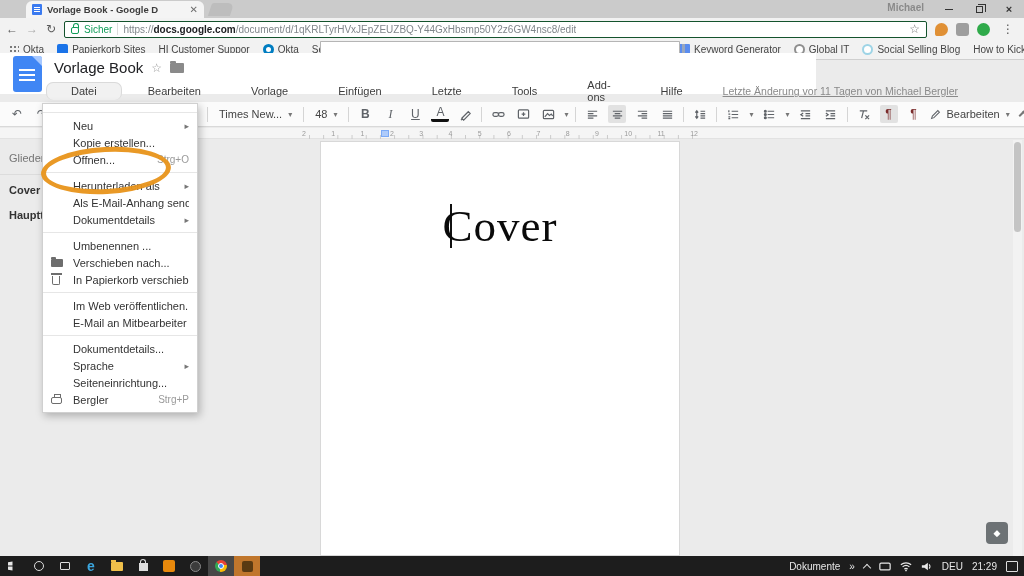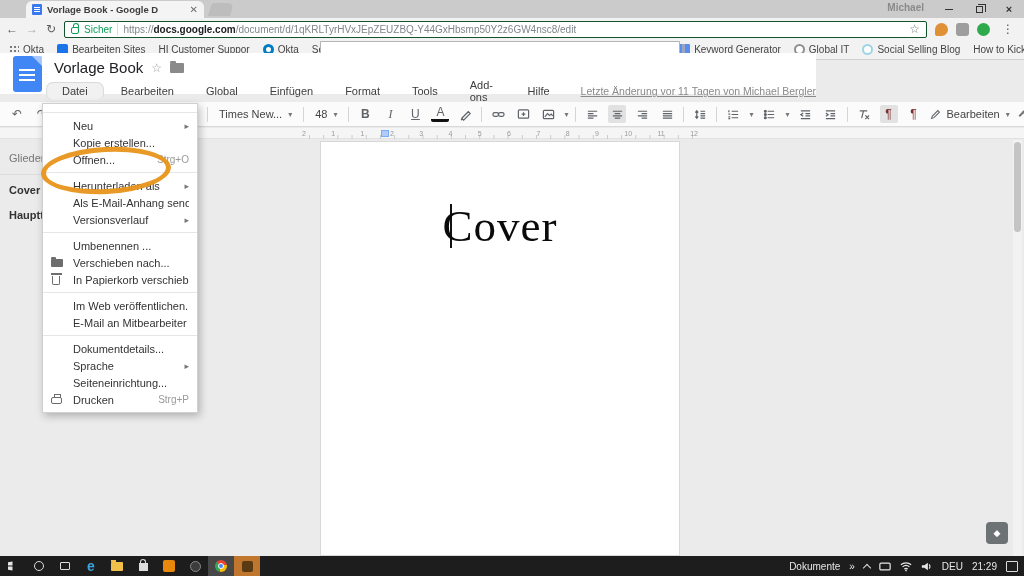--- a/index.html
+++ b/index.html
@@ -59,21 +59,21 @@
   .docshead{position:absolute;left:0;top:53px;width:816px;height:41px;background:#fff;}
   .docsicon{position:absolute;left:13px;top:3px;width:29px;height:36px;background:#4086f4;border-radius:3px;}
   .docsicon::before{content:"";position:absolute;right:0;top:0;border:5px solid #a6c8ff;border-left-color:transparent;border-bottom-color:transparent;border-radius:0 3px 0 0;}
   .docsicon::after{content:"";position:absolute;left:6px;top:13px;width:16px;height:2px;background:#fff;box-shadow:0 5px 0 #fff,0 10px 0 #fff;}
   .doctitle-row{position:absolute;left:54px;top:6px;display:flex;align-items:center;gap:8px;}
   .doctitle{font-size:15px;color:#202124;}
   .tstar{font-size:12px;color:#9a9a9a;}
   .tfolder{width:14px;height:10px;background:#8a8a8a;border-radius:1px;position:relative;}
   .tfolder::before{content:"";position:absolute;left:0;top:-2px;width:6px;height:2px;background:#8a8a8a;border-radius:1px 1px 0 0;}
   .menubar{position:absolute;left:46px;top:24px;display:flex;align-items:center;gap:2px;}
-  .menu{font-size:11px;color:#3c3c3c;padding:2px 15px;border-radius:7px;}
+  .menu{font-size:11px;color:#3c3c3c;padding:2px 24px;border-radius:7px;}
   .menu.active{background:#f1f1f1;border:1px solid #dadada;border-bottom:none;padding-bottom:3px;}
   .lastedit{font-size:10.5px;color:#8a8a8a;text-decoration:underline;margin-left:14px;white-space:nowrap;}
   .headright{position:absolute;right:14px;top:6px;display:flex;align-items:center;gap:14px;}
   .cmticon{width:18px;height:14px;border:2px solid #606368;border-radius:2px;position:relative;}
   .cmticon::after{content:"";position:absolute;left:2px;bottom:-6px;border:3px solid transparent;border-top-color:#606368;border-left-color:#606368;}
   .sharebtn{height:24px;background:#4d90fe;border:1px solid #3079ed;border-radius:2px;color:#fff;
             font-size:10px;font-weight:bold;display:flex;align-items:center;gap:6px;padding:0 10px;letter-spacing:.3px;}
   .shareic{width:9px;height:9px;background:#fff;border-radius:50% 50% 2px 2px;position:relative;}
   .shareic::after{content:"";position:absolute;left:1.5px;top:-4px;width:6px;height:6px;background:#fff;border-radius:50%;}
   .avatar{width:28px;height:28px;border-radius:50%;background:radial-gradient(circle at 35% 30%,#9c7a52,#5d4327);}
@@ -212,21 +212,21 @@
     <span class="kebab">⋮</span>
   </div>
 
   <div class="bmbar">
     <span class="bm">
         <i class="bi grid"></i>
         <span>Okta</span>
       </span>
     <span class="bm">
         <i class="bi bluesq"></i>
-        <span>Bearbeiten Sites</span>
+        <span>Papierkorb Sites</span>
       </span>
     <span class="bm">
         <i class="bi page"></i>
         <span>HI Customer Suppor</span>
       </span>
     <span class="bm">
         <i class="bi bluering"></i>
         <span>Okta</span>
       </span>
     <span class="bm">
@@ -271,23 +271,23 @@
   <div class="docshead">
     <div class="docsicon"></div>
     <div class="doctitle-row">
       <span class="doctitle">Vorlage Book</span>
       <span class="tstar">☆</span>
       <span class="tfolder"></span>
     </div>
     <div class="menubar">
       <span class="menu active">Datei</span>
       <span class="menu">Bearbeiten</span>
-      <span class="menu">Global</span>
+      <span class="menu">Vorlage</span>
       <span class="menu">Einfügen</span>
-      <span class="menu">Format</span>
+      <span class="menu">Letzte</span>
       <span class="menu">Tools</span>
       <span class="menu">Add-ons</span>
       <span class="menu">Hilfe</span>
       <span class="lastedit">Letzte Änderung vor 11 Tagen von Michael Bergler</span>
     </div>
   </div>
 
   <div class="toolbar">
     <span class="tbi">↶</span>
     <span class="tbi">↷</span>
@@ -458,21 +458,21 @@
       </div>
     <div class="msep"></div>
     <div class="mi">
         <span class="milabel">Herunterladen als</span>
         <span class="marrow">▸</span>
       </div>
     <div class="mi">
         <span class="milabel">Als E-Mail-Anhang senden...</span>
       </div>
     <div class="mi">
-        <span class="milabel">Versionsverlauf</span>
+        <span class="milabel">Dokumentdetails</span>
         <span class="marrow">▸</span>
       </div>
     <div class="msep"></div>
     <div class="mi">
         <span class="milabel">Umbenennen ...</span>
       </div>
     <div class="mi">
         <span class="mico ico-folder"></span>
         <span class="milabel">Verschieben nach...</span>
       </div>
@@ -493,21 +493,21 @@
       </div>
     <div class="mi">
         <span class="milabel">Sprache</span>
         <span class="marrow">▸</span>
       </div>
     <div class="mi">
         <span class="milabel">Seiteneinrichtung...</span>
       </div>
     <div class="mi">
         <span class="mico ico-print"></span>
-        <span class="milabel">Drucken</span>
+        <span class="milabel">Bergler</span>
         <span class="mshort">Strg+P</span>
       </div>
   </div>
 
   <div class="annotation"></div>
 
   <div class="taskbar">
     <div class="tb-apps">
       <div class="tile">
           <span class="winlogo"></span>

